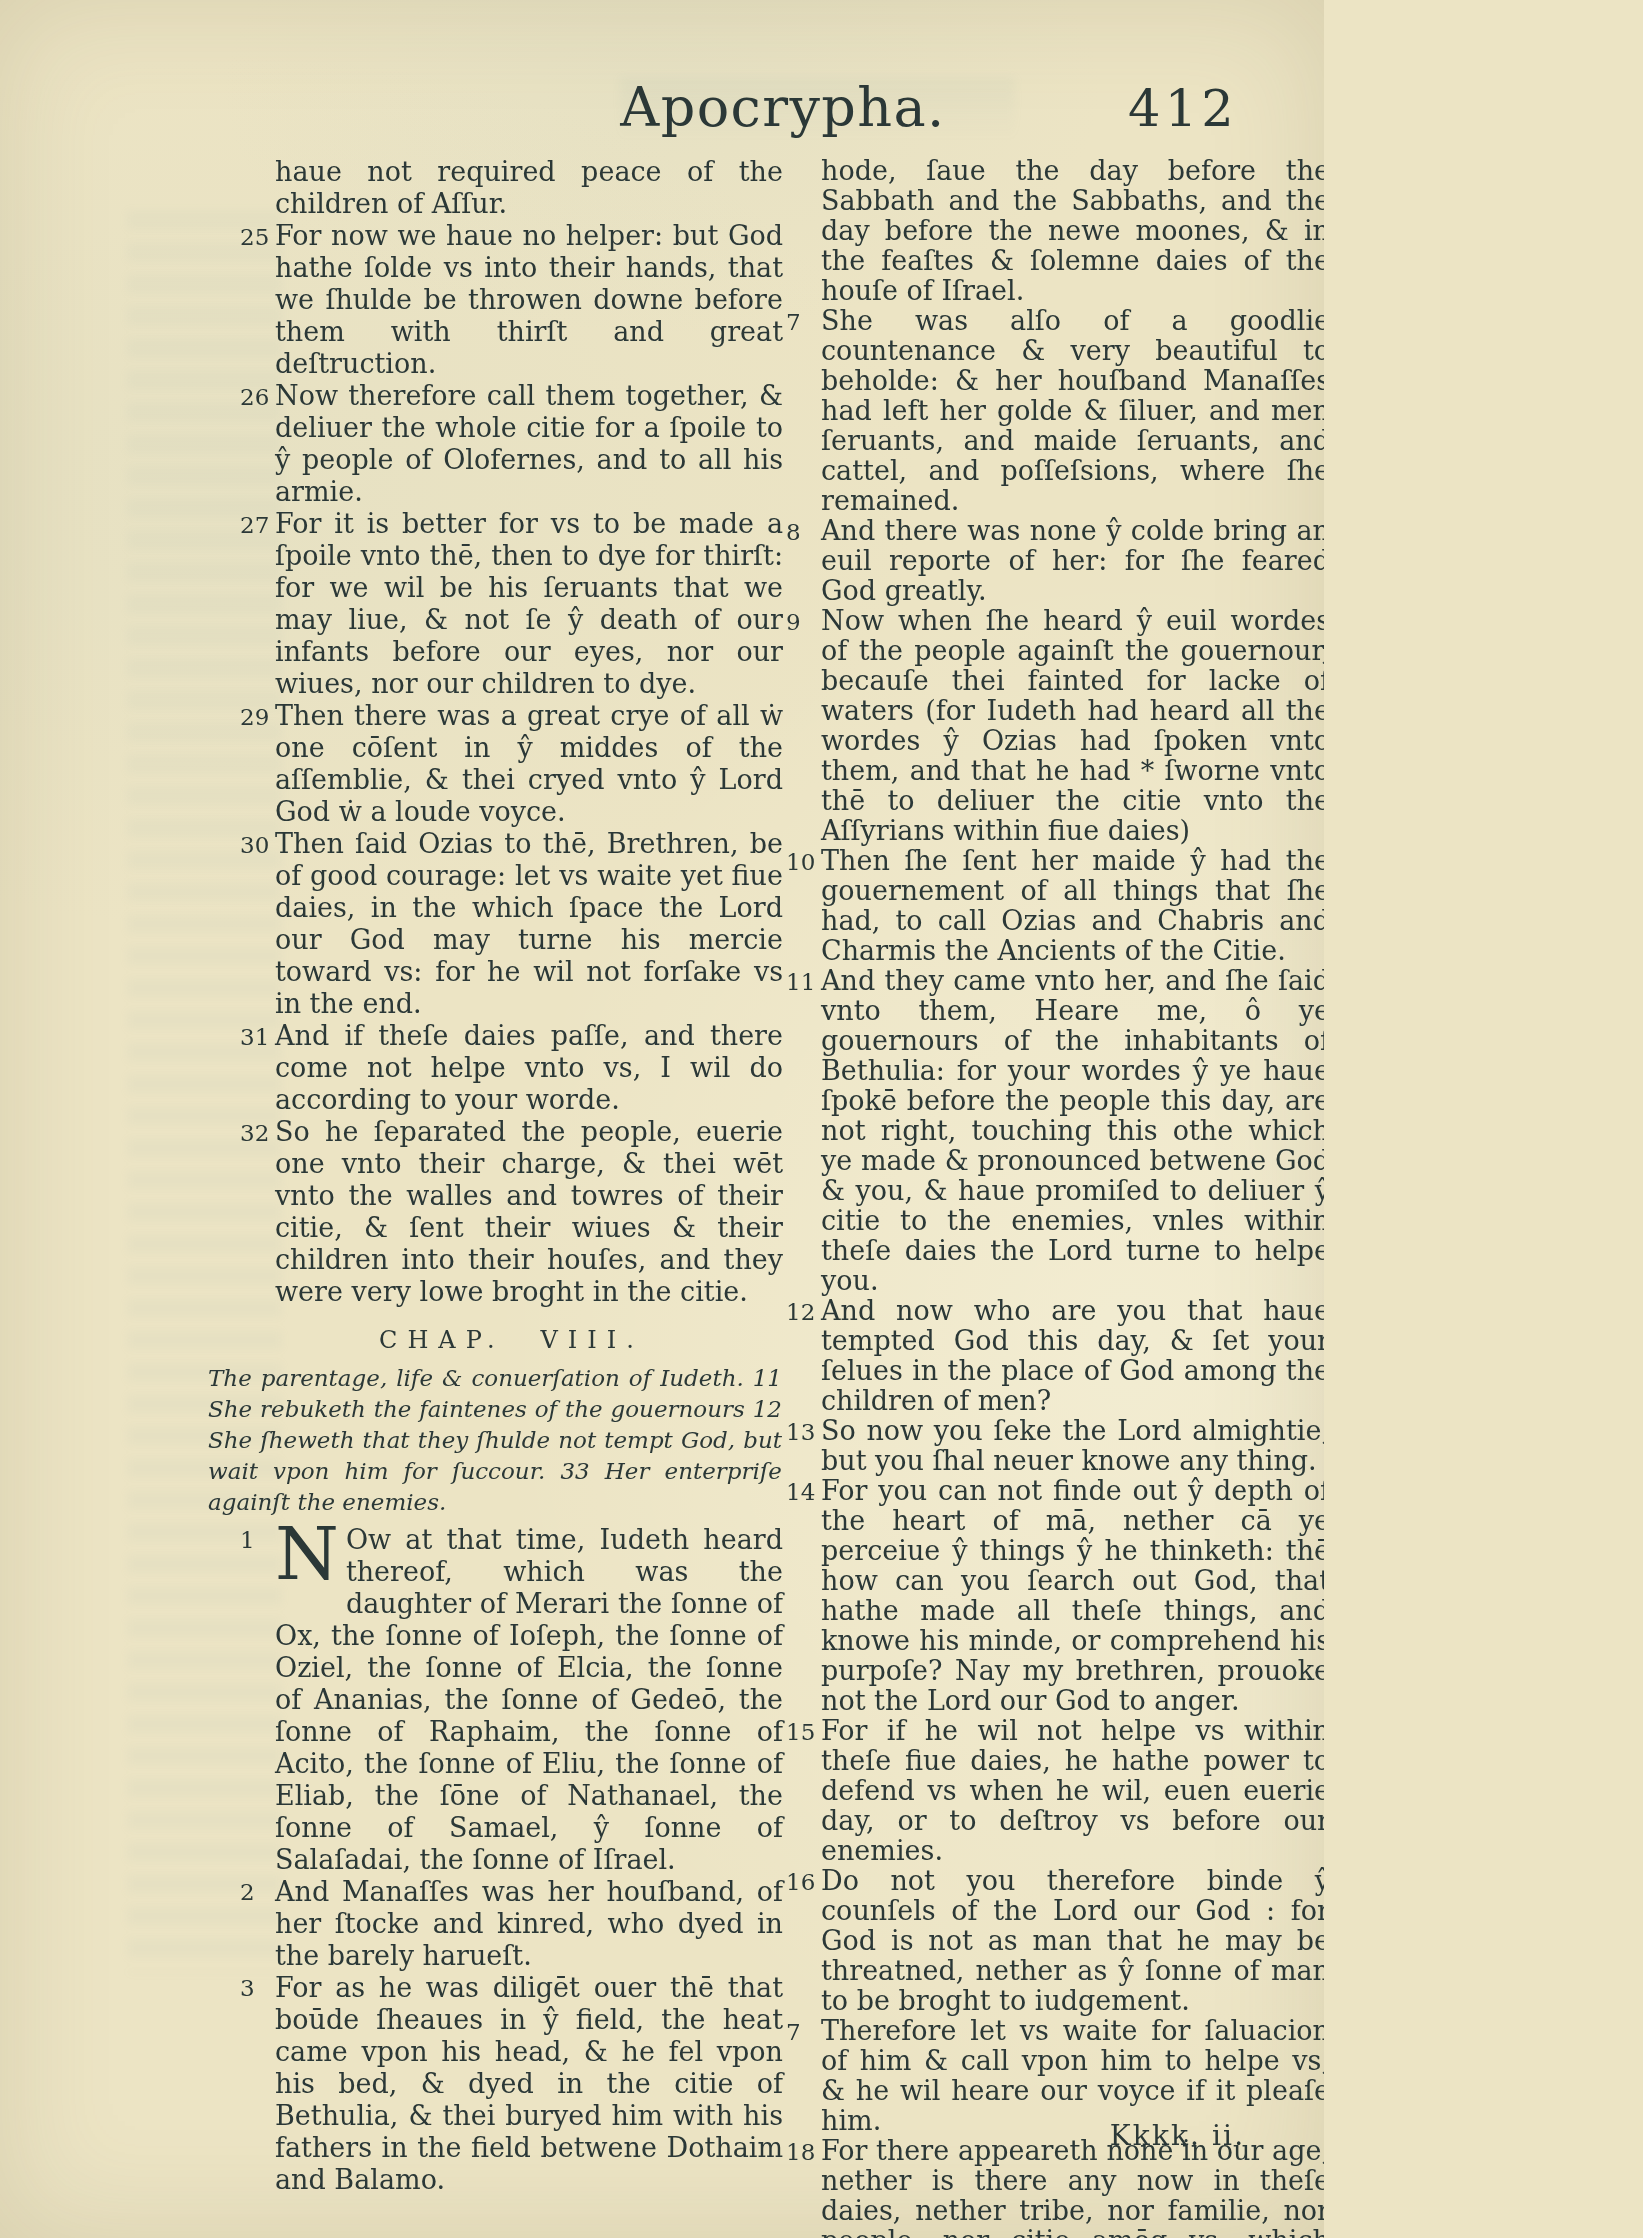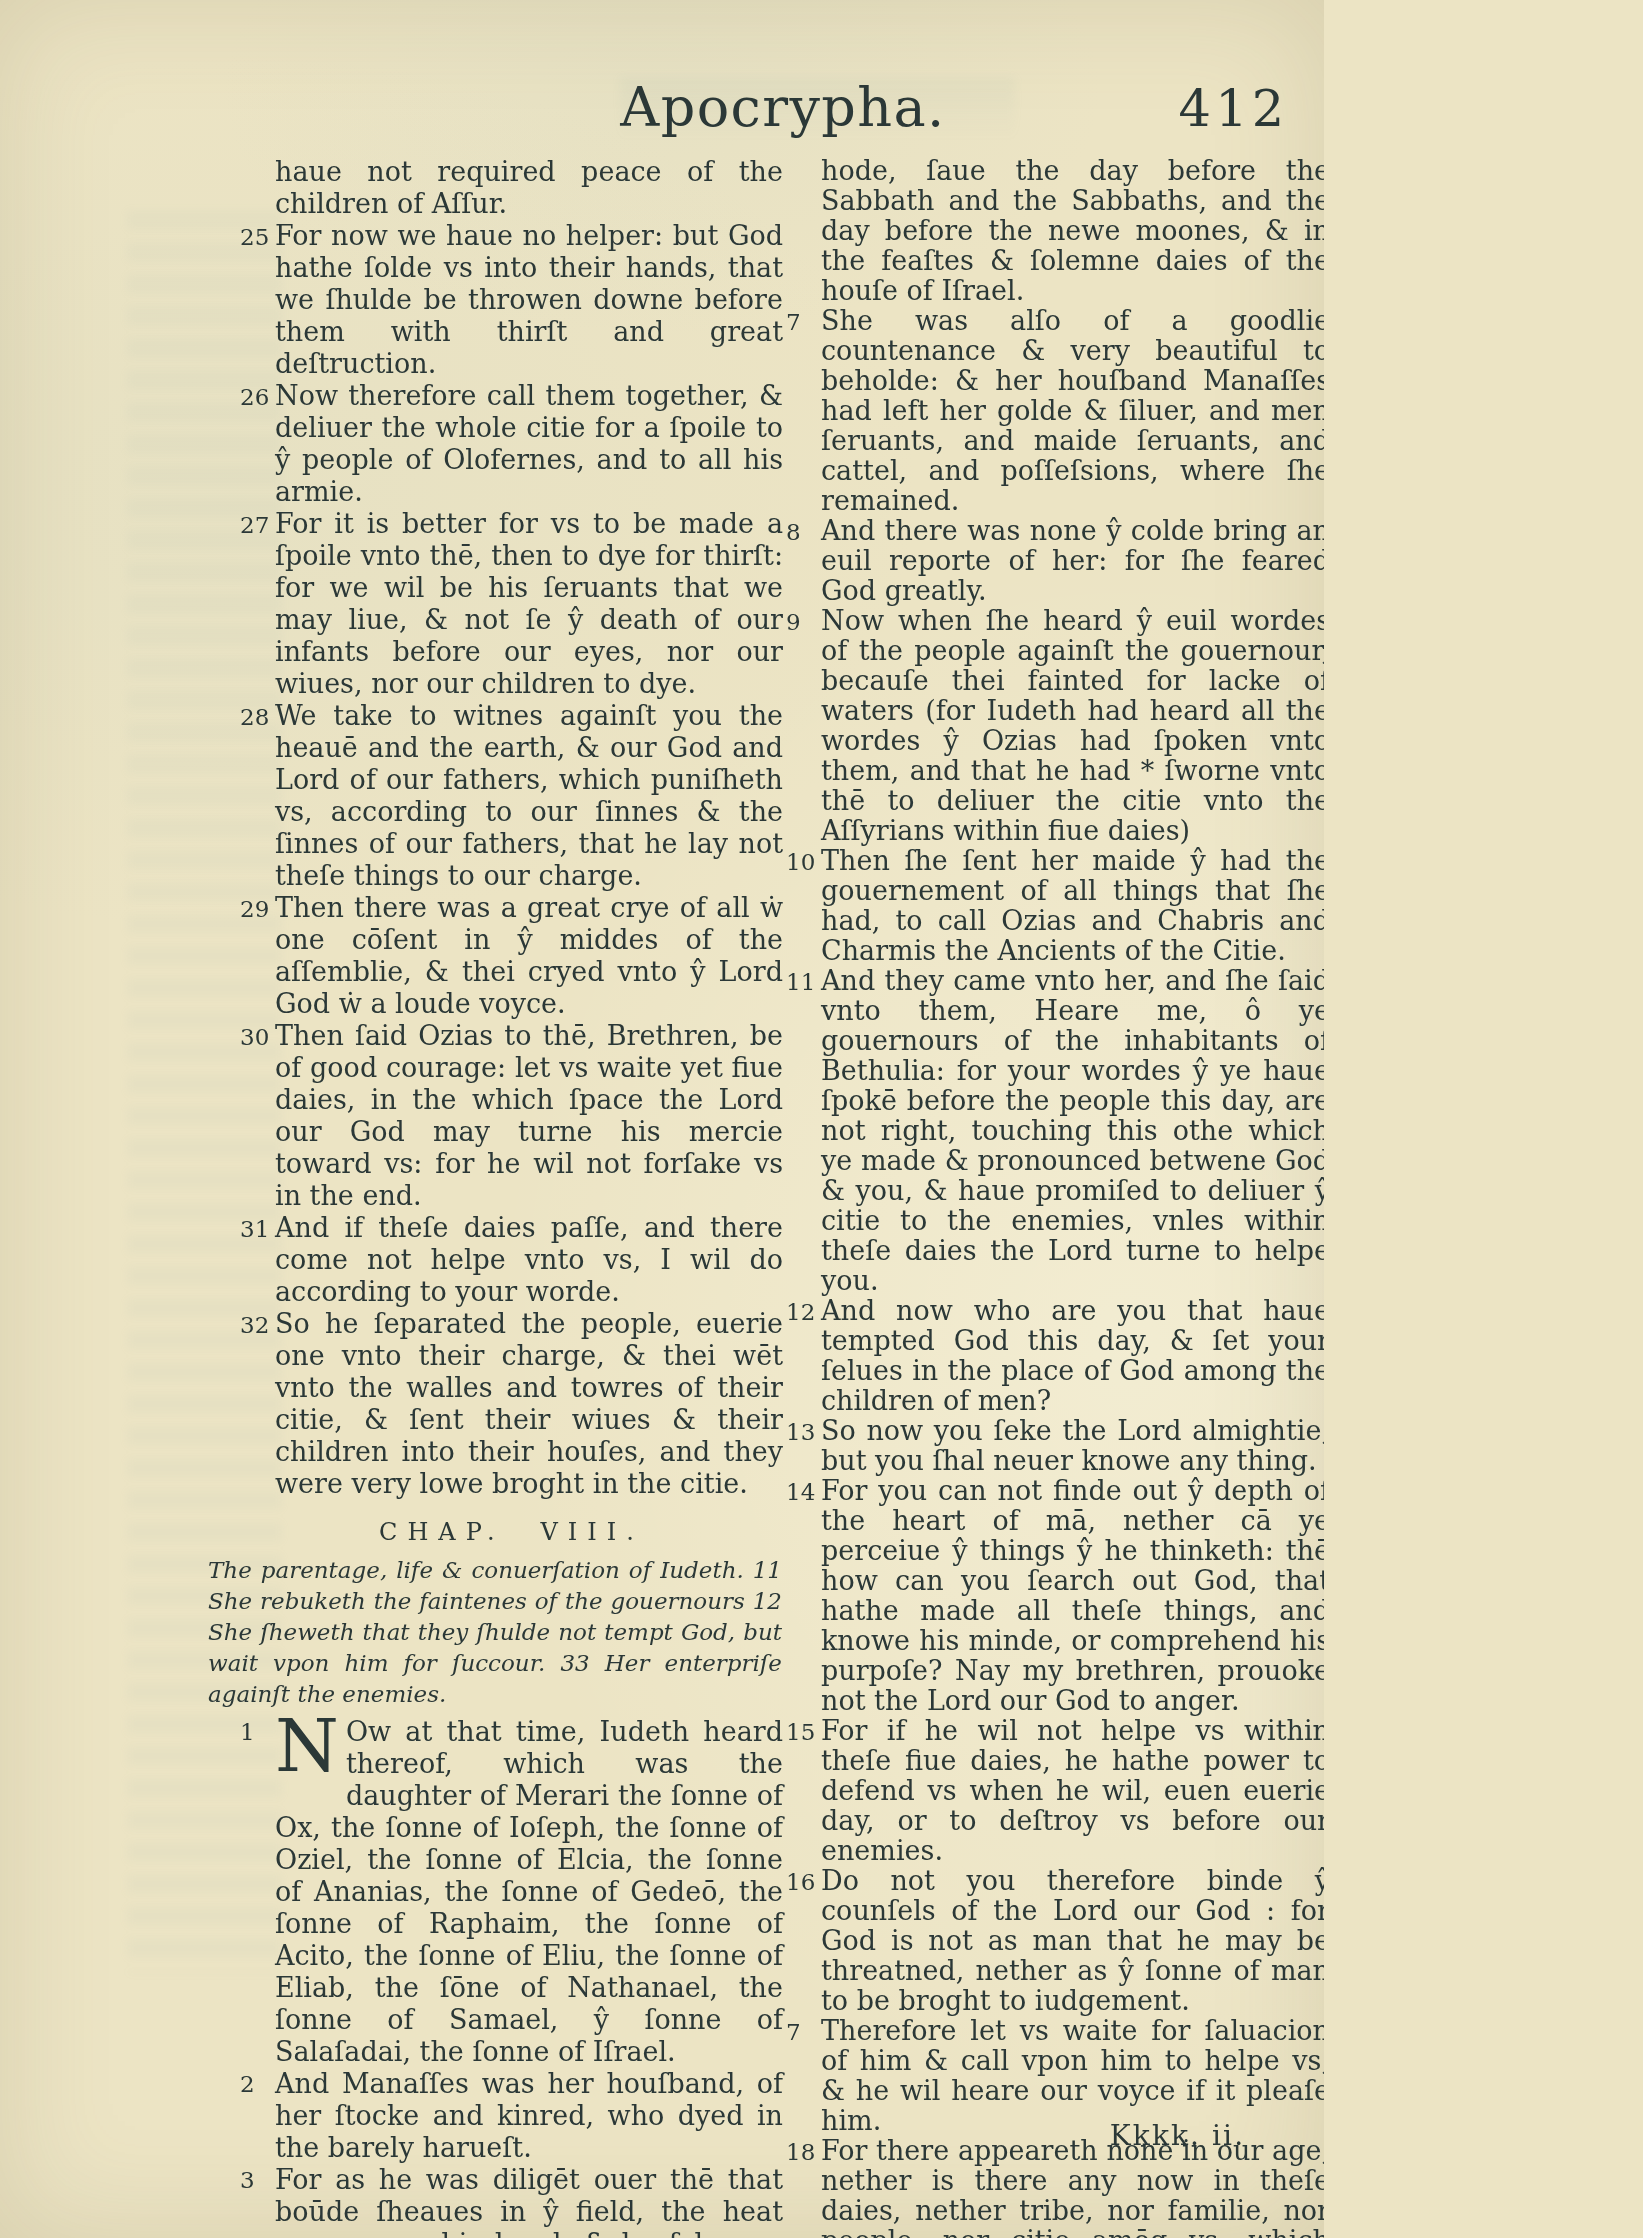--- a/index.html
+++ b/index.html
@@ -31,21 +31,21 @@
       background:repeating-linear-gradient(180deg, rgba(157,180,168,0.12) 0 17px, transparent 17px 31px);}
   .s3{left:620px;top:78px;width:395px;height:63px;
       background:linear-gradient(180deg, rgba(150,175,165,0.18), transparent);}
 
   .running-head{
     position:absolute;left:240px;top:76px;width:1086px;
     text-align:center;font-size:54px;letter-spacing:1.4px;
   }
   .page-number{
     position:absolute;left:1128px;top:79px;width:211px;
-    text-align:center;font-size:51px;letter-spacing:4.2px;
+    text-align:left;font-size:51px;letter-spacing:4.2px;
   }
 
   .col{position:absolute;top:156px;text-align:justify;font-size:27px;}
   .col-left{left:240px;width:543px;line-height:32px;}
   .col-right{left:786px;width:544px;line-height:30px;}
 
   .verse{margin:0;padding-left:35px;position:relative;}
   .vnum{
     position:absolute;left:0px;top:0.7px;width:32px;
     font-size:23px;text-align:left;
@@ -90,21 +90,20 @@
 
   <div class="running-head">Apocrypha.</div>
 
   <div class="page-number">412</div>
 
   <div class="col col-left" id="col-left">
       <p class="verse cont"><span>haue not required peace of the children of Aſſur.</span></p>
       <p class="verse"><span class="vnum">25</span><span>For now we haue no helper: but God hathe ſolde vs into their hands, that we ſhulde be throwen downe before them with thirſt and great deſtruction.</span></p>
       <p class="verse"><span class="vnum">26</span><span>Now therefore call them together, &amp; deliuer the whole citie for a ſpoile to ŷ people of Olofernes, and to all his armie.</span></p>
       <p class="verse"><span class="vnum">27</span><span>For it is better for vs to be made a ſpoile vnto thē, then to dye for thirſt: for we wil be his ſeruants that we may liue, &amp; not ſe ŷ death of our infants before our eyes, nor our wiues, nor our children to dye.</span></p>
-      <p class="verse"><span class="vnum">28</span><span>We take to witnes againſt you the heauē and the earth, &amp; our God and Lord of our fathers, which puniſheth vs, according to our ſinnes &amp; the ſinnes of our fathers, that he lay not theſe things to our charge.</span></p>
       <p class="verse"><span class="vnum">29</span><span>Then there was a great crye of all ẇ one cōſent in ŷ middes of the aſſemblie, &amp; thei cryed vnto ŷ Lord God ẇ a loude voyce.</span></p>
       <p class="verse"><span class="vnum">30</span><span>Then ſaid Ozias to thē, Brethren, be of good courage: let vs waite yet fiue daies, in the which ſpace the Lord our God may turne his mercie toward vs: for he wil not forſake vs in the end.</span></p>
       <p class="verse"><span class="vnum">31</span><span>And if theſe daies paſſe, and there come not helpe vnto vs, I wil do according to your worde.</span></p>
       <p class="verse"><span class="vnum">32</span><span>So he ſeparated the people, euerie one vnto their charge, &amp; thei wēt vnto the walles and towres of their citie, &amp; ſent their wiues &amp; their children into their houſes, and they were very lowe broght in the citie.</span></p>
       <div class="chap-head">CHAP. VIII.</div>
       <div class="chap-summary">The parentage, life &amp; conuerſation of Iudeth. 11 She rebuketh the faintenes of the gouernours 12 She ſheweth that they ſhulde not tempt God, but wait vpon him for ſuccour. 33 Her enterpriſe againſt the enemies.</div>
       <p class="verse dropv"><span class="vnum">1</span><span class="dropcap">N</span><span>Ow at that time, Iudeth heard thereof, which was the daughter of Merari the ſonne of Ox, the ſonne of Ioſeph, the ſonne of Oziel, the ſonne of Elcia, the ſonne of Ananias, the ſonne of Gedeō, the ſonne of Raphaim, the ſonne of Acito, the ſonne of Eliu, the ſonne of Eliab, the ſōne of Nathanael, the ſonne of Samael, ŷ ſonne of Salaſadai, the ſonne of Iſrael.</span></p>
       <p class="verse"><span class="vnum">2</span><span>And Manaſſes was her houſband, of her ſtocke and kinred, who dyed in the barely harueſt.</span></p>
       <p class="verse"><span class="vnum">3</span><span>For as he was diligēt ouer thē that boūde ſheaues in ŷ field, the heat came vpon his head, &amp; he fel vpon his bed, &amp; dyed in the citie of Bethulia, &amp; thei buryed him with his fathers in the field betwene Dothaim and Balamo.</span></p>
     </div>

